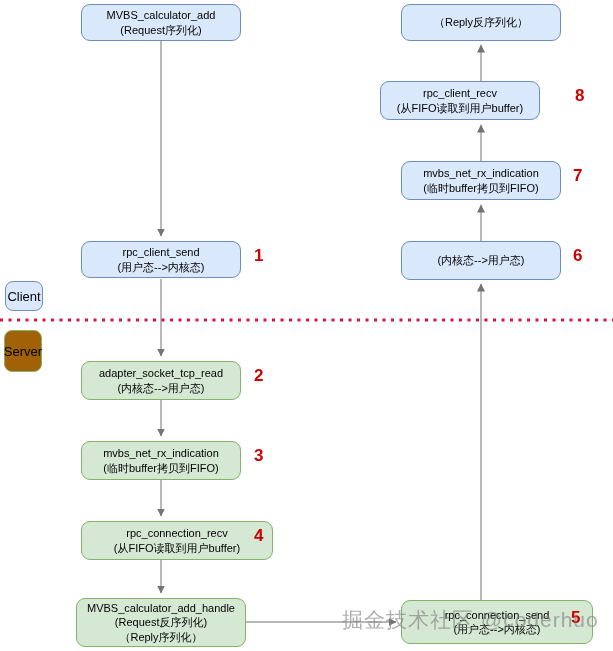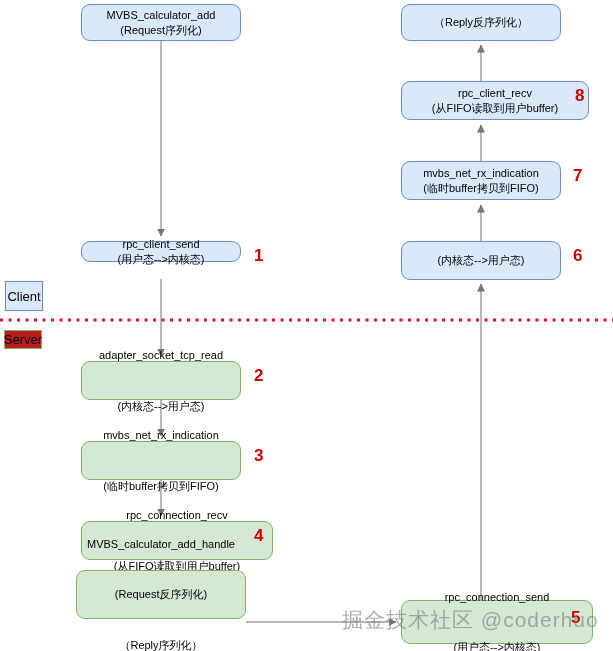--- a/index.html
+++ b/index.html
@@ -17,24 +17,24 @@
     display:flex; flex-direction:column;
     justify-content:center; align-items:center;
     text-align:center;
     font-size:11px; line-height:1.28;
     color:#000;
     z-index:1;
     white-space:nowrap;
     box-sizing:border-box;
   }
   .node.blue  { background:#dae8fc; border:1px solid #6c8ebf; }
-  .node.green { background:#d5e8d4; border:1px solid #82b366;gap:36px; }
+  .node.green { background:#d5e8d4; border:1px solid #82b366; }
   .lane-label {
     position:absolute;
-    border-radius:0;
+    border-radius:8px;
     font-size:13px;
     display:flex; align-items:center; justify-content:center;
     z-index:1; box-sizing:border-box;
   }
   .step {
     position:absolute;
     color:#cc0000;
     font-weight:bold;
     font-size:17px;
     z-index:2;
@@ -73,58 +73,58 @@
 
 <div class="node blue" style="left:81px;top:4px;width:160px;height:37px">
   <div>MVBS_calculator_add</div>
   <div>(Request序列化)</div>
 </div>
 
 <div class="node blue" style="left:401px;top:4px;width:160px;height:37px">
   <div>（Reply反序列化）</div>
 </div>
 
-<div class="node blue" style="left:401px;top:81px;width:188px;height:39px">
+<div class="node blue" style="left:380px;top:81px;width:160px;height:39px">
   <div>rpc_client_recv</div>
   <div>(从FIFO读取到用户buffer)</div>
 </div>
 
 <div class="node blue" style="left:401px;top:161px;width:160px;height:39px">
   <div>mvbs_net_rx_indication</div>
   <div>(临时buffer拷贝到FIFO)</div>
 </div>
 
 <div class="node blue" style="left:401px;top:241px;width:160px;height:39px">
   <div>(内核态--&gt;用户态)</div>
 </div>
 
-<div class="node blue" style="left:81px;top:241px;width:160px;height:21px">
+<div class="node blue" style="left:81px;top:241px;width:160px;height:37px">
   <div>rpc_client_send</div>
   <div>(用户态--&gt;内核态)</div>
 </div>
 
 <div class="lane-label" style="left:5px;top:281px;width:38px;height:30px;background:#dae8fc;border:1px solid #6c8ebf">Client</div>
-<div class="lane-label" style="left:4px;top:330px;width:38px;height:19px;background:#b91c1c;border:1px solid #82b366">Server</div>
+<div class="lane-label" style="left:4px;top:330px;width:38px;height:42px;background:#a16207;border:1px solid #82b366">Server</div>
 
 <div class="node green" style="left:81px;top:361px;width:160px;height:39px">
   <div>adapter_socket_tcp_read</div>
   <div>(内核态--&gt;用户态)</div>
 </div>
 
 <div class="node green" style="left:81px;top:441px;width:160px;height:39px">
   <div>mvbs_net_rx_indication</div>
   <div>(临时buffer拷贝到FIFO)</div>
 </div>
 
 <div class="node green" style="left:81px;top:521px;width:192px;height:39px">
   <div>rpc_connection_recv</div>
   <div>(从FIFO读取到用户buffer)</div>
 </div>
 
-<div class="node green" style="left:76px;top:570px;width:170px;height:49px">
+<div class="node green" style="left:76px;top:598px;width:170px;height:49px">
   <div>MVBS_calculator_add_handle</div>
   <div>(Request反序列化)</div>
   <div>（Reply序列化）</div>
 </div>
 
 <div class="node green" style="left:401px;top:600px;width:192px;height:44px">
   <div>rpc_connection_send</div>
   <div>(用户态--&gt;内核态)</div>
 </div>
 

